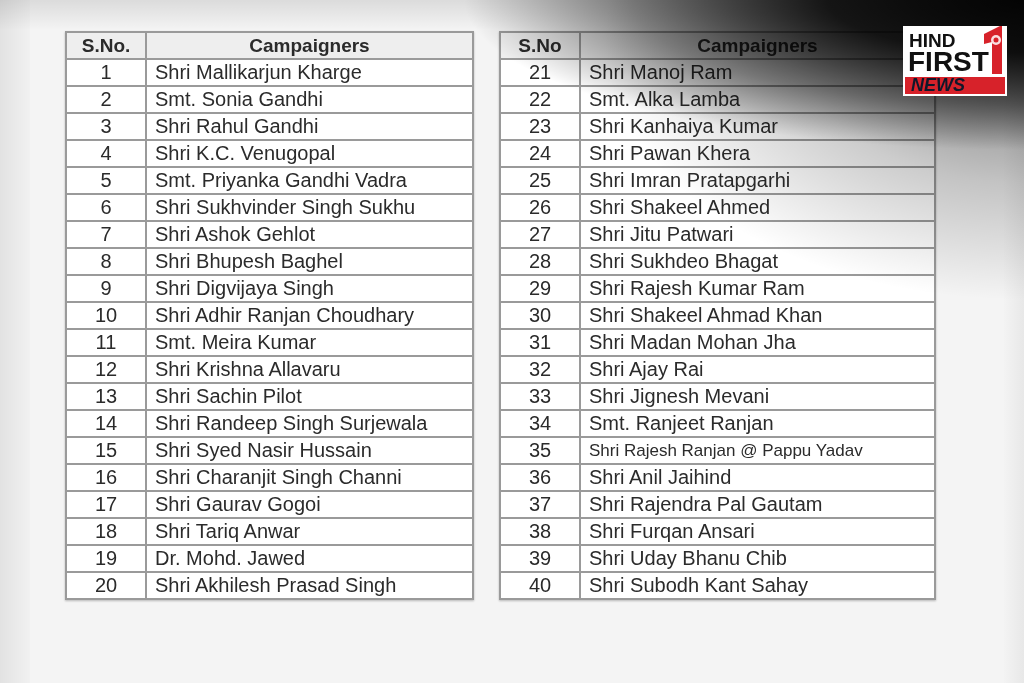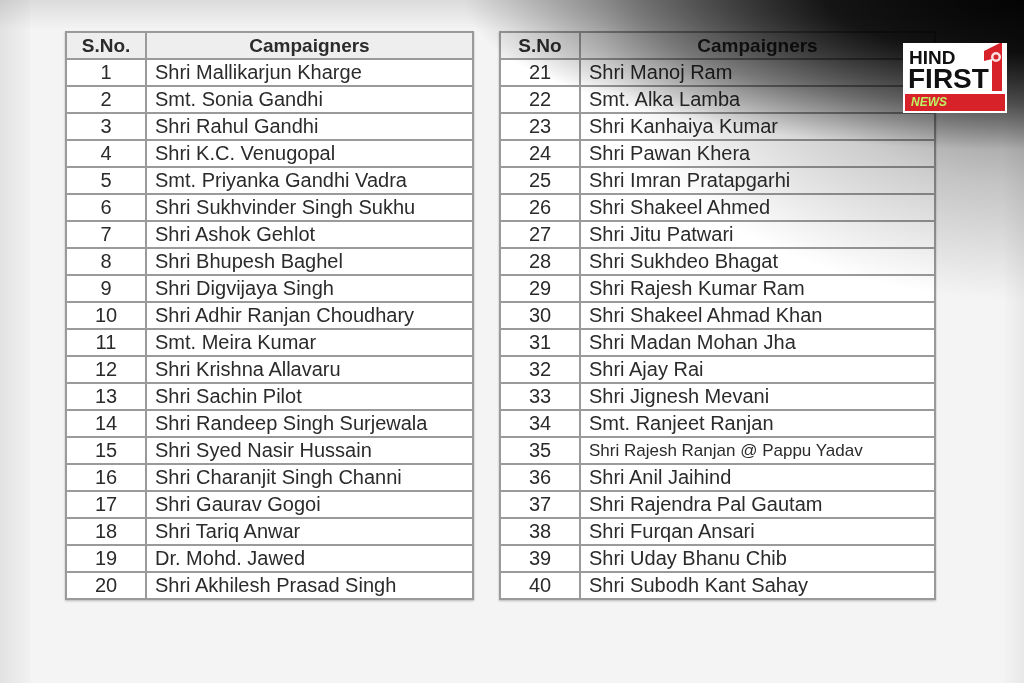--- a/index.html
+++ b/index.html
@@ -43,37 +43,37 @@
     #table-left { left: 65px; top: 31px; }
     #table-left col.c1 { width: 80px; }
     #table-left col.c2 { width: 327px; }
     #table-right { left: 499px; top: 31px; }
     #table-right col.c1 { width: 80px; }
     #table-right col.c2 { width: 355px; }
     .small-name { font-size: 17px !important; }
 
     .logo {
       position: absolute; left: 903px; top: 26px; width: 104px; height: 70px;
-      background: #ffffff; border: 2px solid #ffffff; box-sizing: border-box; margin-top: 17px;
+      background: #ffffff; border: 2px solid #ffffff; box-sizing: border-box;
     }
     .logo .hind {
       position: absolute; left: 4px; top: 3px; font-weight: bold; font-size: 19px;
       line-height: 19px; color: #111; letter-spacing: 0px;
     }
     .logo .first {
       position: absolute; left: 3px; top: 22px; font-weight: bold; font-size: 28px;
       line-height: 24px; color: #111;
     }
     .logo .news-bar {
       position: absolute; left: 0; bottom: 0; width: 100px; height: 17px;
       background: #d7222a;
     }
     .logo .news {
       position: absolute; left: 6px; top: 0; font-weight: bold; font-style: italic;
-      font-size: 12px; line-height: 17px; color: #bef264;
+      font-size: 18px; line-height: 17px; color: #0f172a;
     }
     .logo .one {
       position: absolute; right: 1px; top: -4px; width: 26px; height: 52px;
     }
   </style>
 </head>
 <body>
 
 <div class="bg-left"></div>
 <div class="bg-right"></div>

